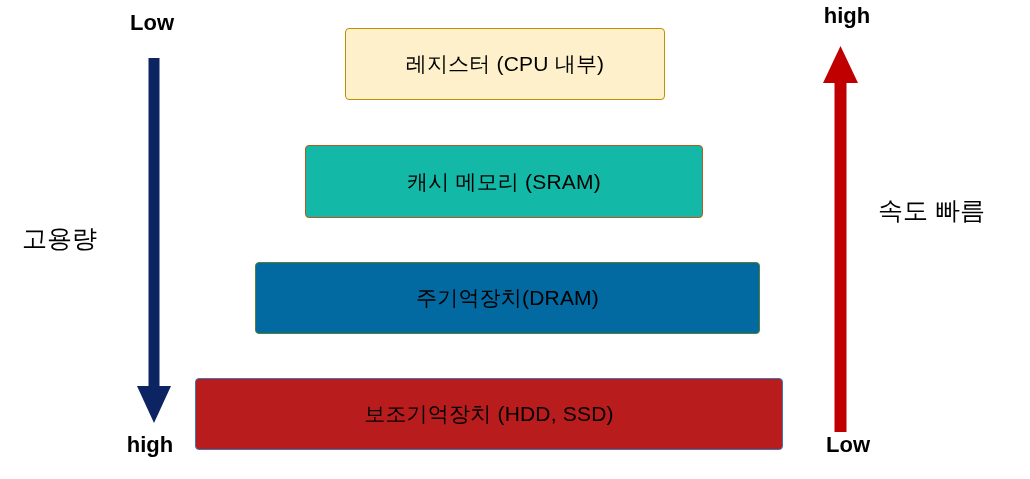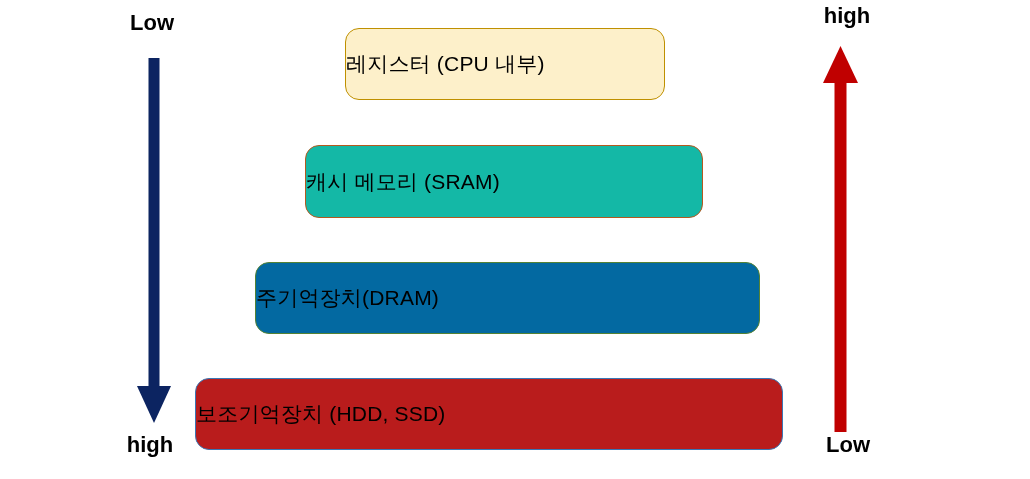--- a/index.html
+++ b/index.html
@@ -18,23 +18,24 @@
     position: relative;
     width: 836px;
     height: 479px;
     text-decoration: underline;
   }
 
   
   .mem-box {
     position: absolute;
     box-sizing: border-box;
-    border-radius: 14px;
+    border-radius: 4px;
     display: flex;
     align-items: center;
+    justify-content: center;
     text-align: center;
     color: #000000;
     font-size: 21px;
     line-height: 1.2;
     letter-spacing: 0.2px;
     white-space: nowrap;
   }
 
   .mem-box.register {
     left: 345px;
@@ -151,20 +152,21 @@
 
   <div class="axis-label bold lbl-left-top">Low</div>
 
   <svg class="arrow arrow-left" viewBox="0 0 52 365" xmlns="http://www.w3.org/2000/svg">
     <rect x="20.5" y="0" width="11" height="330" fill="#0c2461"></rect>
     <polygon points="26,365 9,328 43,328" fill="#0c2461"></polygon>
   </svg>
 
   <div class="axis-label bold lbl-left-bottom">high</div>
 
+  <div class="side-caption caption-left">고용량</div>
 
   <div class="mem-box register">
     <span>레지스터 (CPU 내부)</span>
   </div>
 
   <div class="mem-box cache">
     <span>캐시 메모리 (SRAM)</span>
   </div>
 
   <div class="mem-box dram">
@@ -178,15 +180,16 @@
   <div class="axis-label bold lbl-right-top">high</div>
 
   <svg class="arrow arrow-right" viewBox="0 0 52 390" xmlns="http://www.w3.org/2000/svg">
     <rect x="18.5" y="32" width="12" height="358" fill="#c00000"></rect>
     <polygon points="24.5,4 7,41 42,41" fill="#c00000"></polygon>
   </svg>
 
   <div class="axis-label bold lbl-right-bottom">Low</div>
 
   <div class="side-caption caption-right">
+    <div>속도 빠름</div>
   </div>
 
 </div>
 
 </body></html>

